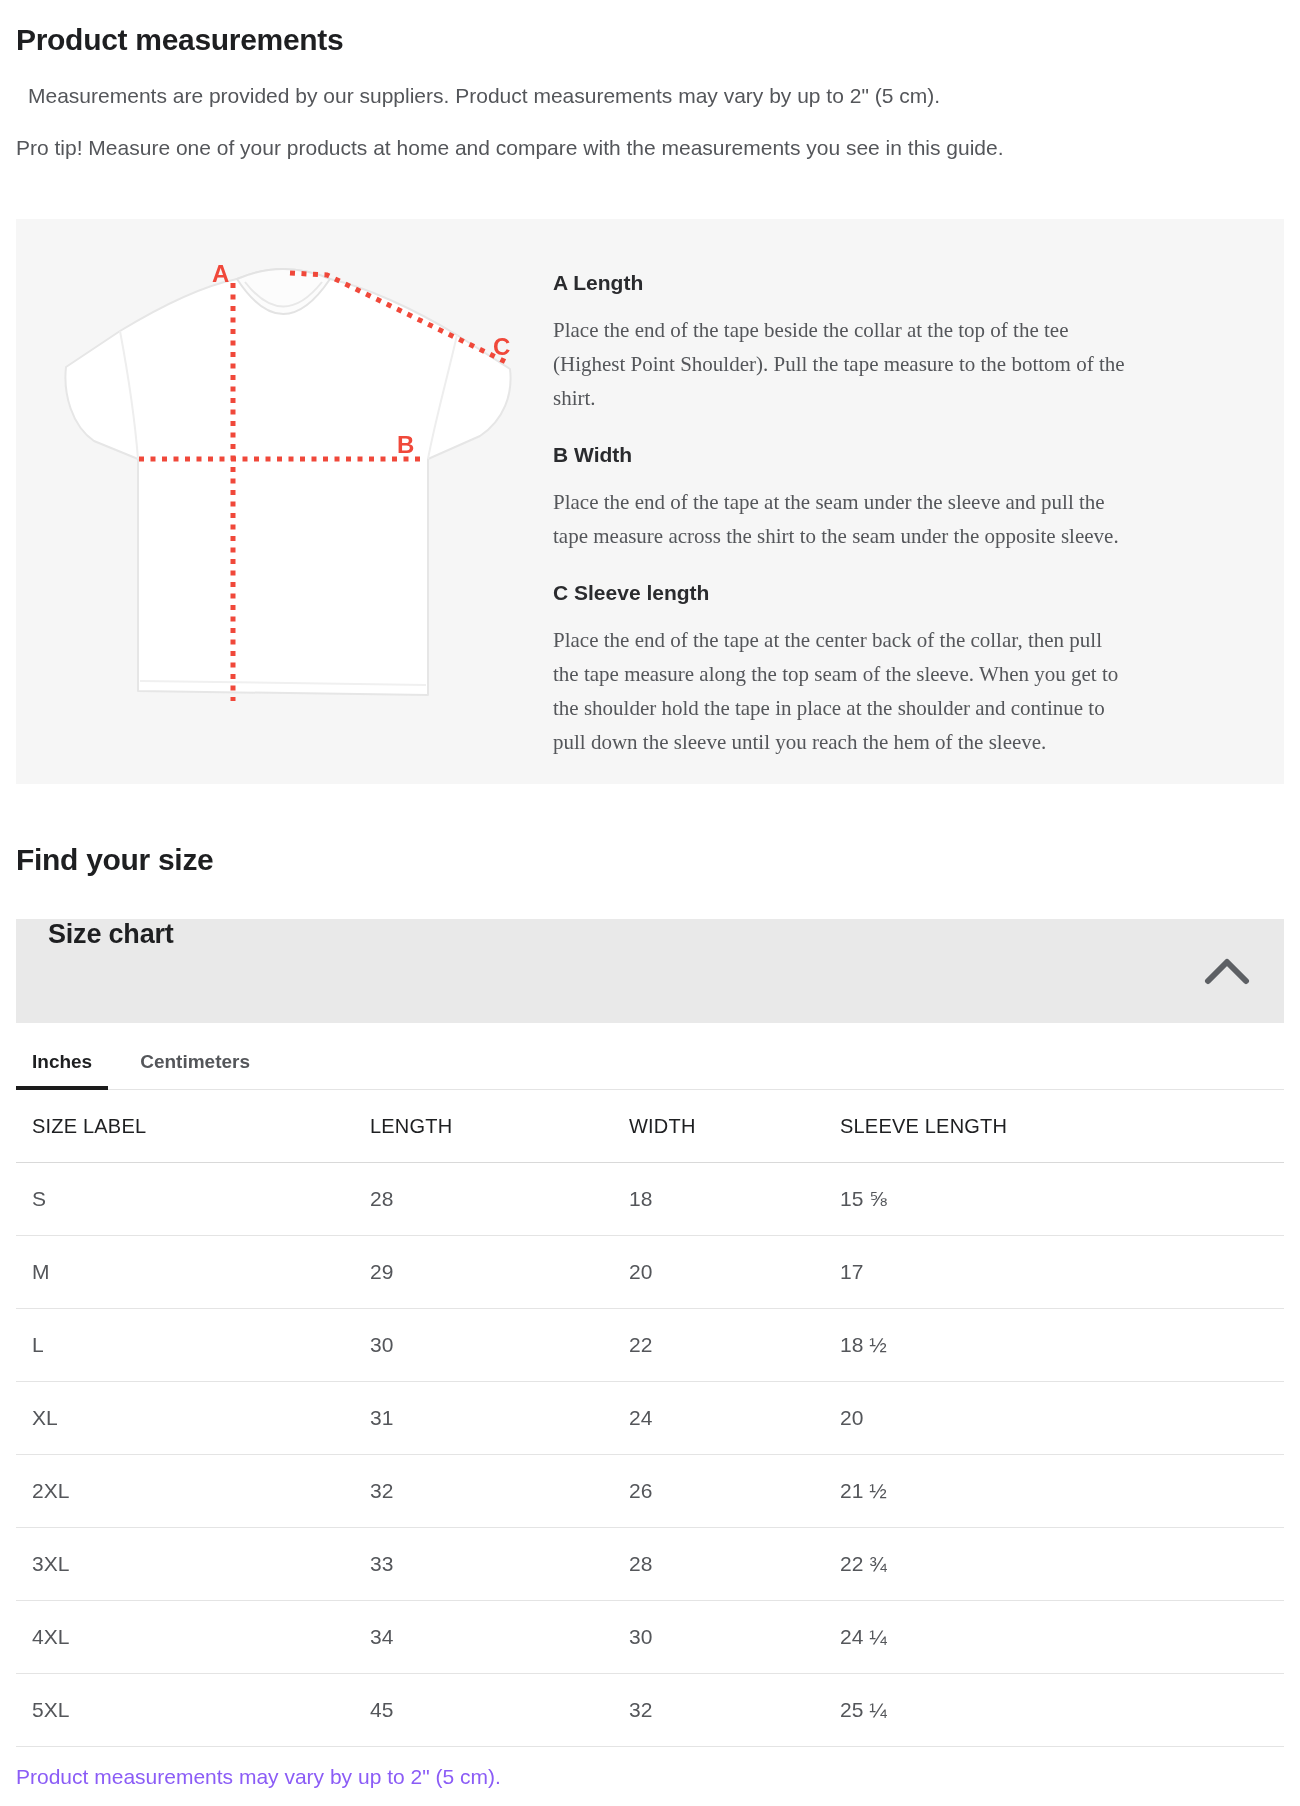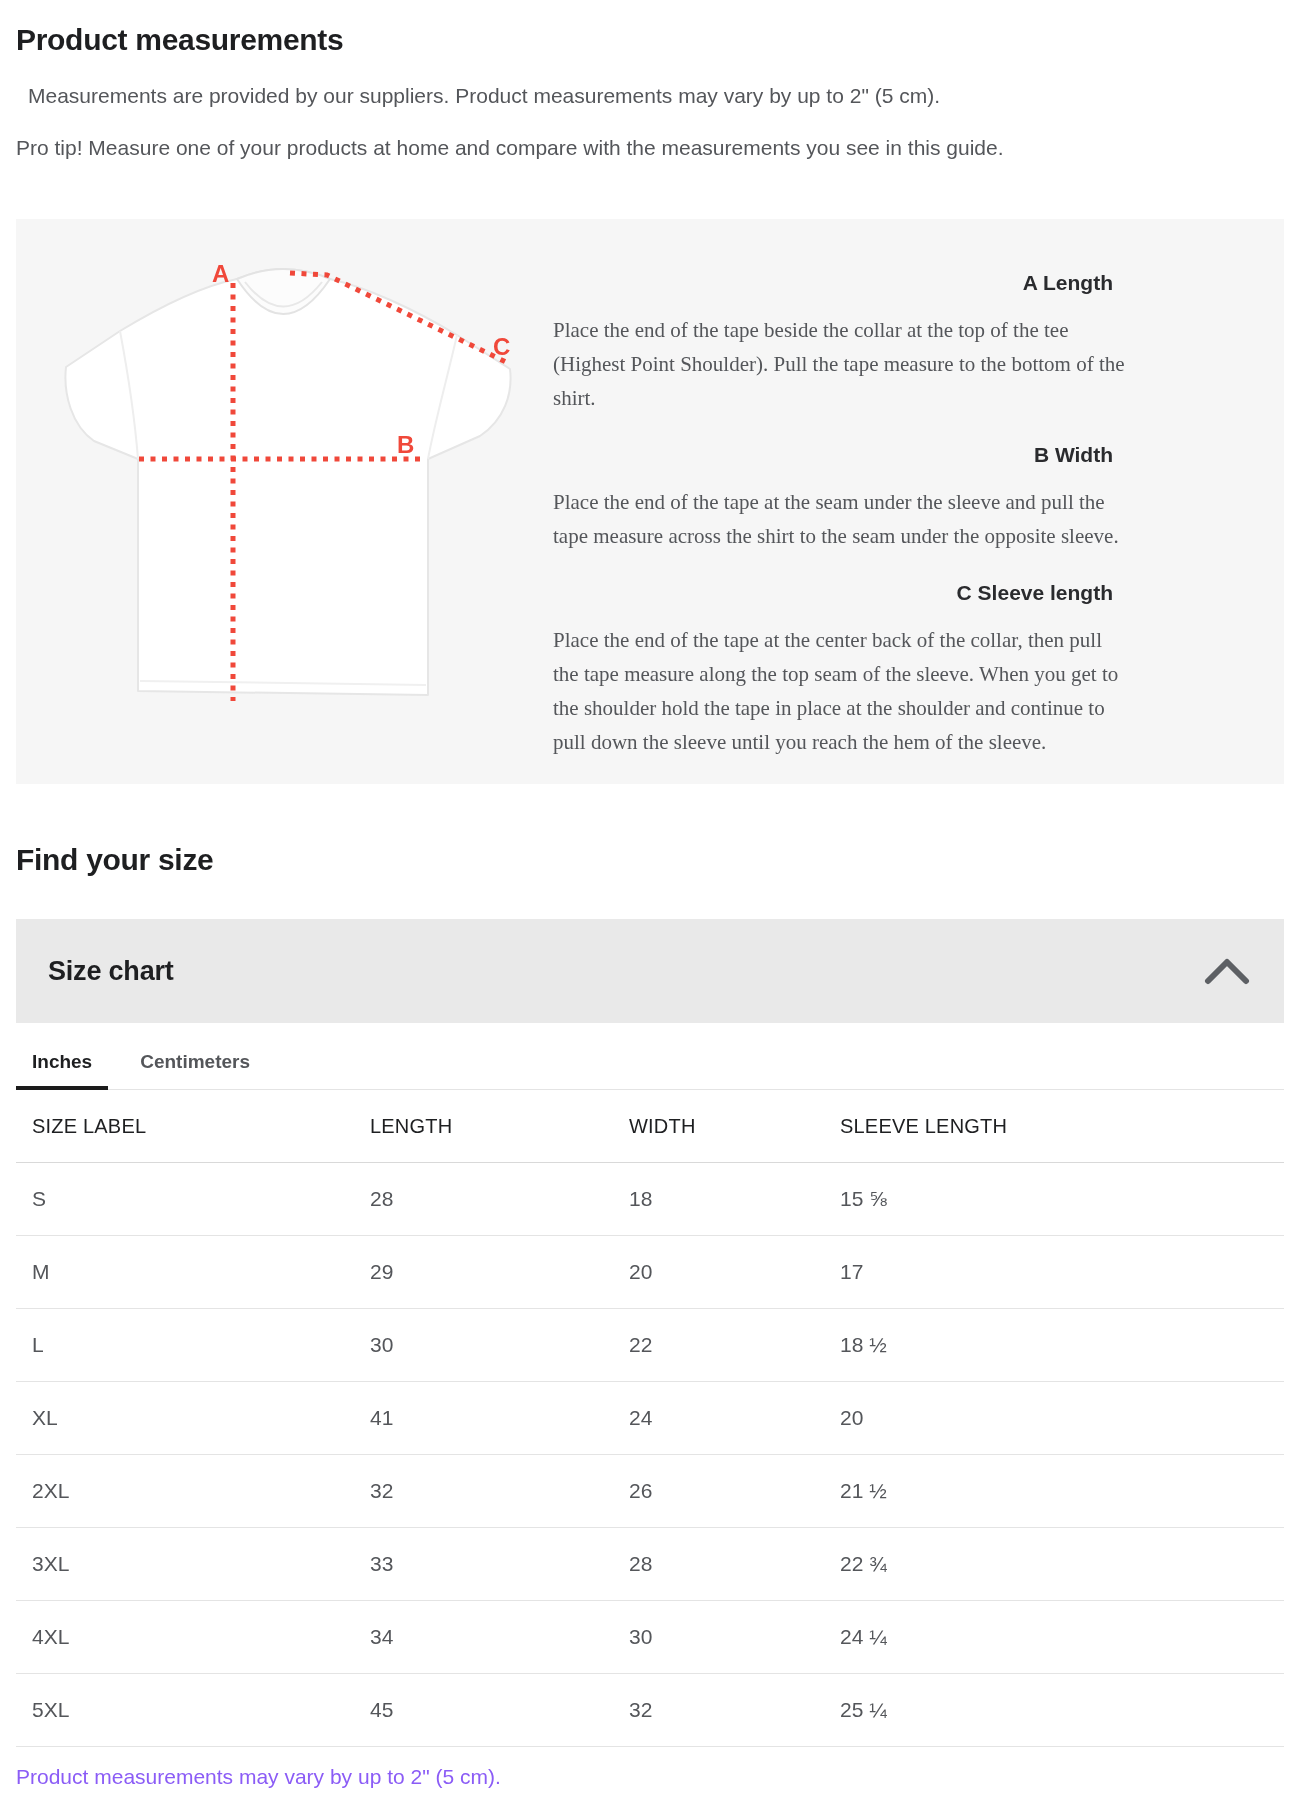--- a/index.html
+++ b/index.html
@@ -27,35 +27,35 @@
   .diagram-panel {
     margin-top: 55px;
     height: 565px;
     background: #f6f6f6;
     display: flex;
   }
   .tee-figure { width: 537px; height: 565px; flex: none; position: relative; }
   .tee-figure svg { position: absolute; top: 0; left: 0; }
   .measure-col { flex: 1; padding: 52px 155px 0 0; }
   .measure-heading {
-    margin: 0 16px 18px; font-size: 21px; line-height: 24px;
-    font-weight: 700; color: #2a2b2e; text-align: right;
+    margin: 0 0 18px; font-size: 21px; line-height: 24px;
+    font-weight: 700; color: #2a2b2e;
   }
   .measure-body { margin: 0 0 28px; font-size: 21px; line-height: 34px; color: #54565a; font-family: Liberation Serif, serif; }
 
   
   .find-size-title {
     margin: 58px 0 0; font-size: 30px; line-height: 36px;
     font-weight: 700; letter-spacing: -0.3px; color: #1e1f21;
   }
 
   
   .chart-header {
     margin-top: 41px; height: 104px; background: #e9e9e9;
-    display: flex; align-items: center; justify-content: space-between;
+    display: flex; justify-content: space-between;
     padding: 0 34px 0 32px; cursor: pointer;
   }
   .chart-title { font-size: 27px; font-weight: 700; letter-spacing: -0.2px; color: #1e1f21; }
   .chevron-btn { background: none; border: none; padding: 0; cursor: pointer; line-height: 0; }
 
   
   .tabs { display: flex; gap: 16px; margin-top: 14px; border-bottom: 1px solid #e4e4e4; }
   .tab {
     position: relative; padding: 14px 16px 16px;
     font-size: 19px; font-weight: 700; color: #54565a; cursor: pointer;
@@ -183,21 +183,21 @@
         <td>17</td>
       </tr>
       <tr>
         <td>L</td>
         <td>30</td>
         <td>22</td>
         <td>18 ½</td>
       </tr>
       <tr>
         <td>XL</td>
-        <td>41</td>
+        <td>31</td>
         <td>24</td>
         <td>20</td>
       </tr>
       <tr>
         <td>2XL</td>
         <td>32</td>
         <td>26</td>
         <td>21 ½</td>
       </tr>
       <tr>

